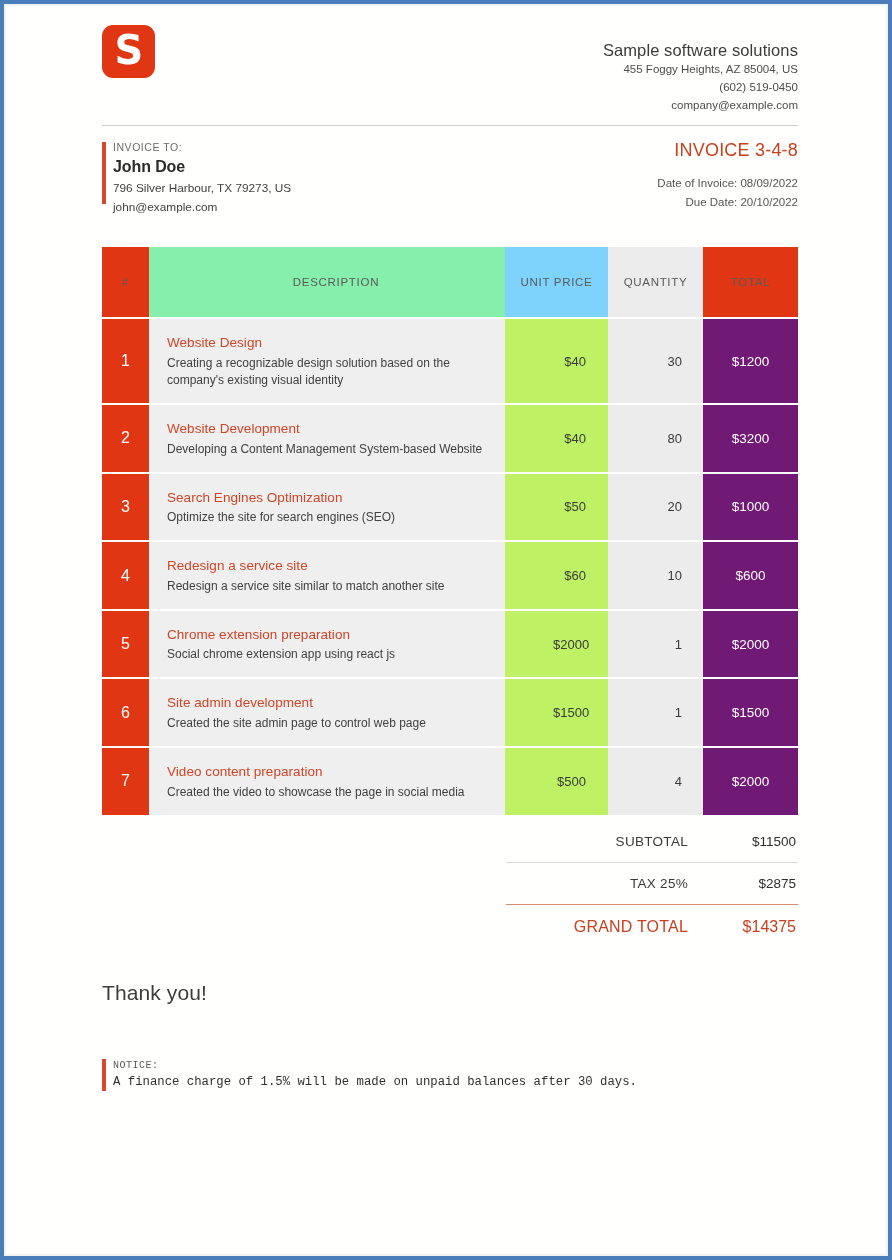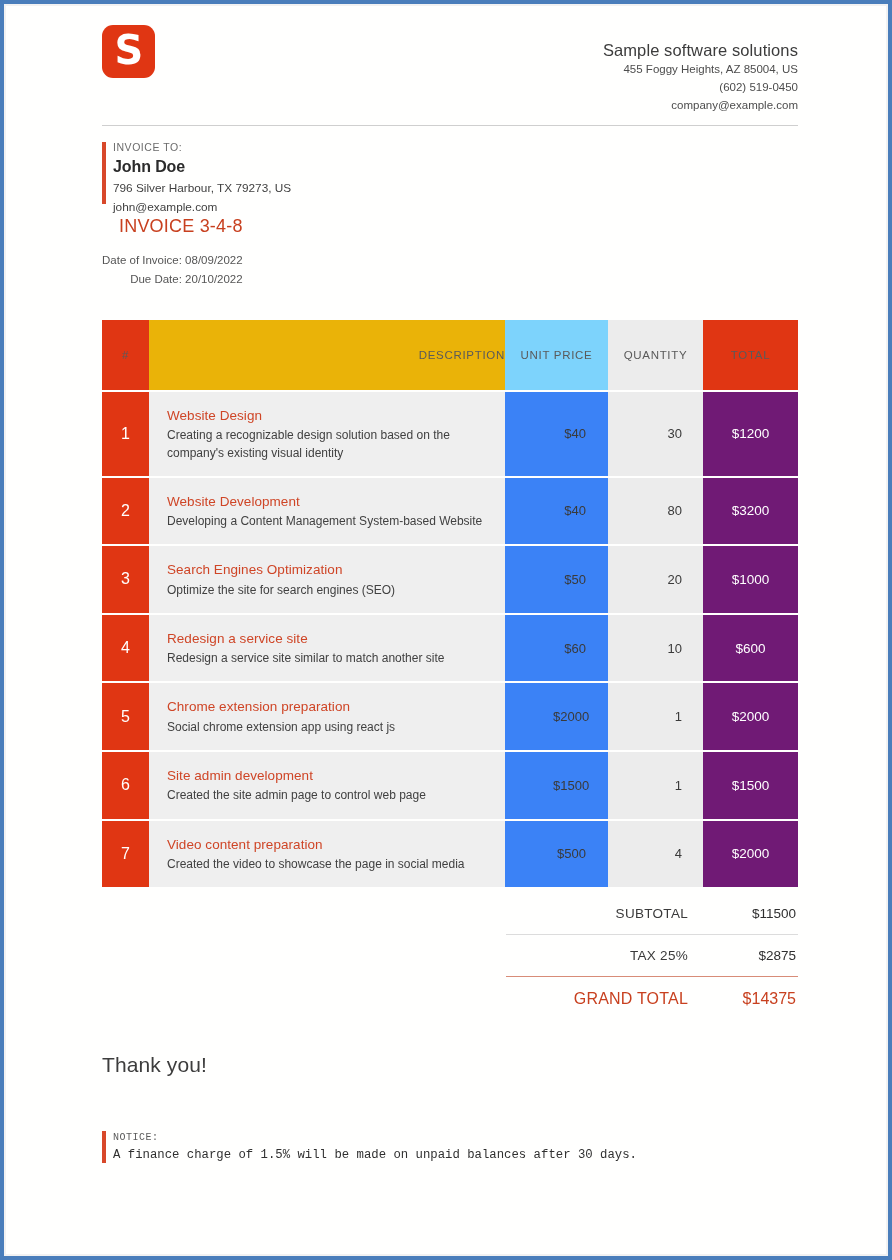--- a/index.html
+++ b/index.html
@@ -90,21 +90,20 @@
     height: 1px;
     background: #cfcfcf;
   }
 
   
   .meta-row {
     display: flex;
     justify-content: space-between;
     align-items: flex-start;
     padding: 14px 92px 0 96px;
-    flex-direction: column;
   }
 
   .bill-to {
     position: relative;
     padding-left: 11px;
   }
   .bill-to::before {
     content: "";
     position: absolute;
     left: 0; top: 2px;
@@ -167,40 +166,40 @@
 
   .items-table thead th {
     height: 70px;
     vertical-align: middle;
     font-weight: 400;
     font-size: 11.5px;
     letter-spacing: 0.7px;
     color: #5a5a5a;
   }
   th.h-num   { background: #e03613; color: #ffffff; text-align: center; font-size: 14px; letter-spacing: 0; }
-  th.h-desc  { background: #eab308; text-align: right;  padding-left: 18px; }
+  th.h-desc  { background: #86efac; text-align: center;  padding-left: 18px; }
   th.h-price { background: #7dd3fc; text-align: center; }
   th.h-qty   { background: #ececec; text-align: center; }
   th.h-total { background: #e03613; color: #ffffff; text-align: center; }
 
   .items-table tbody td {
     vertical-align: middle;
   }
   td.t-num {
     background: #e03613;
     color: #ffffff;
     text-align: center;
     font-size: 16px;
   }
   td.t-desc {
     background: #efefef;
     padding: 14px 22px 14px 18px;
   }
   td.t-price {
-    background: #3b82f6;
+    background: #bef264;
     text-align: right;
     padding-right: 22px;
     font-size: 13px;
     color: #3a3a3a;
     padding-left: 48px;
   }
   td.t-qty {
     background: #ececec;
     text-align: right;
     padding-right: 21px;

